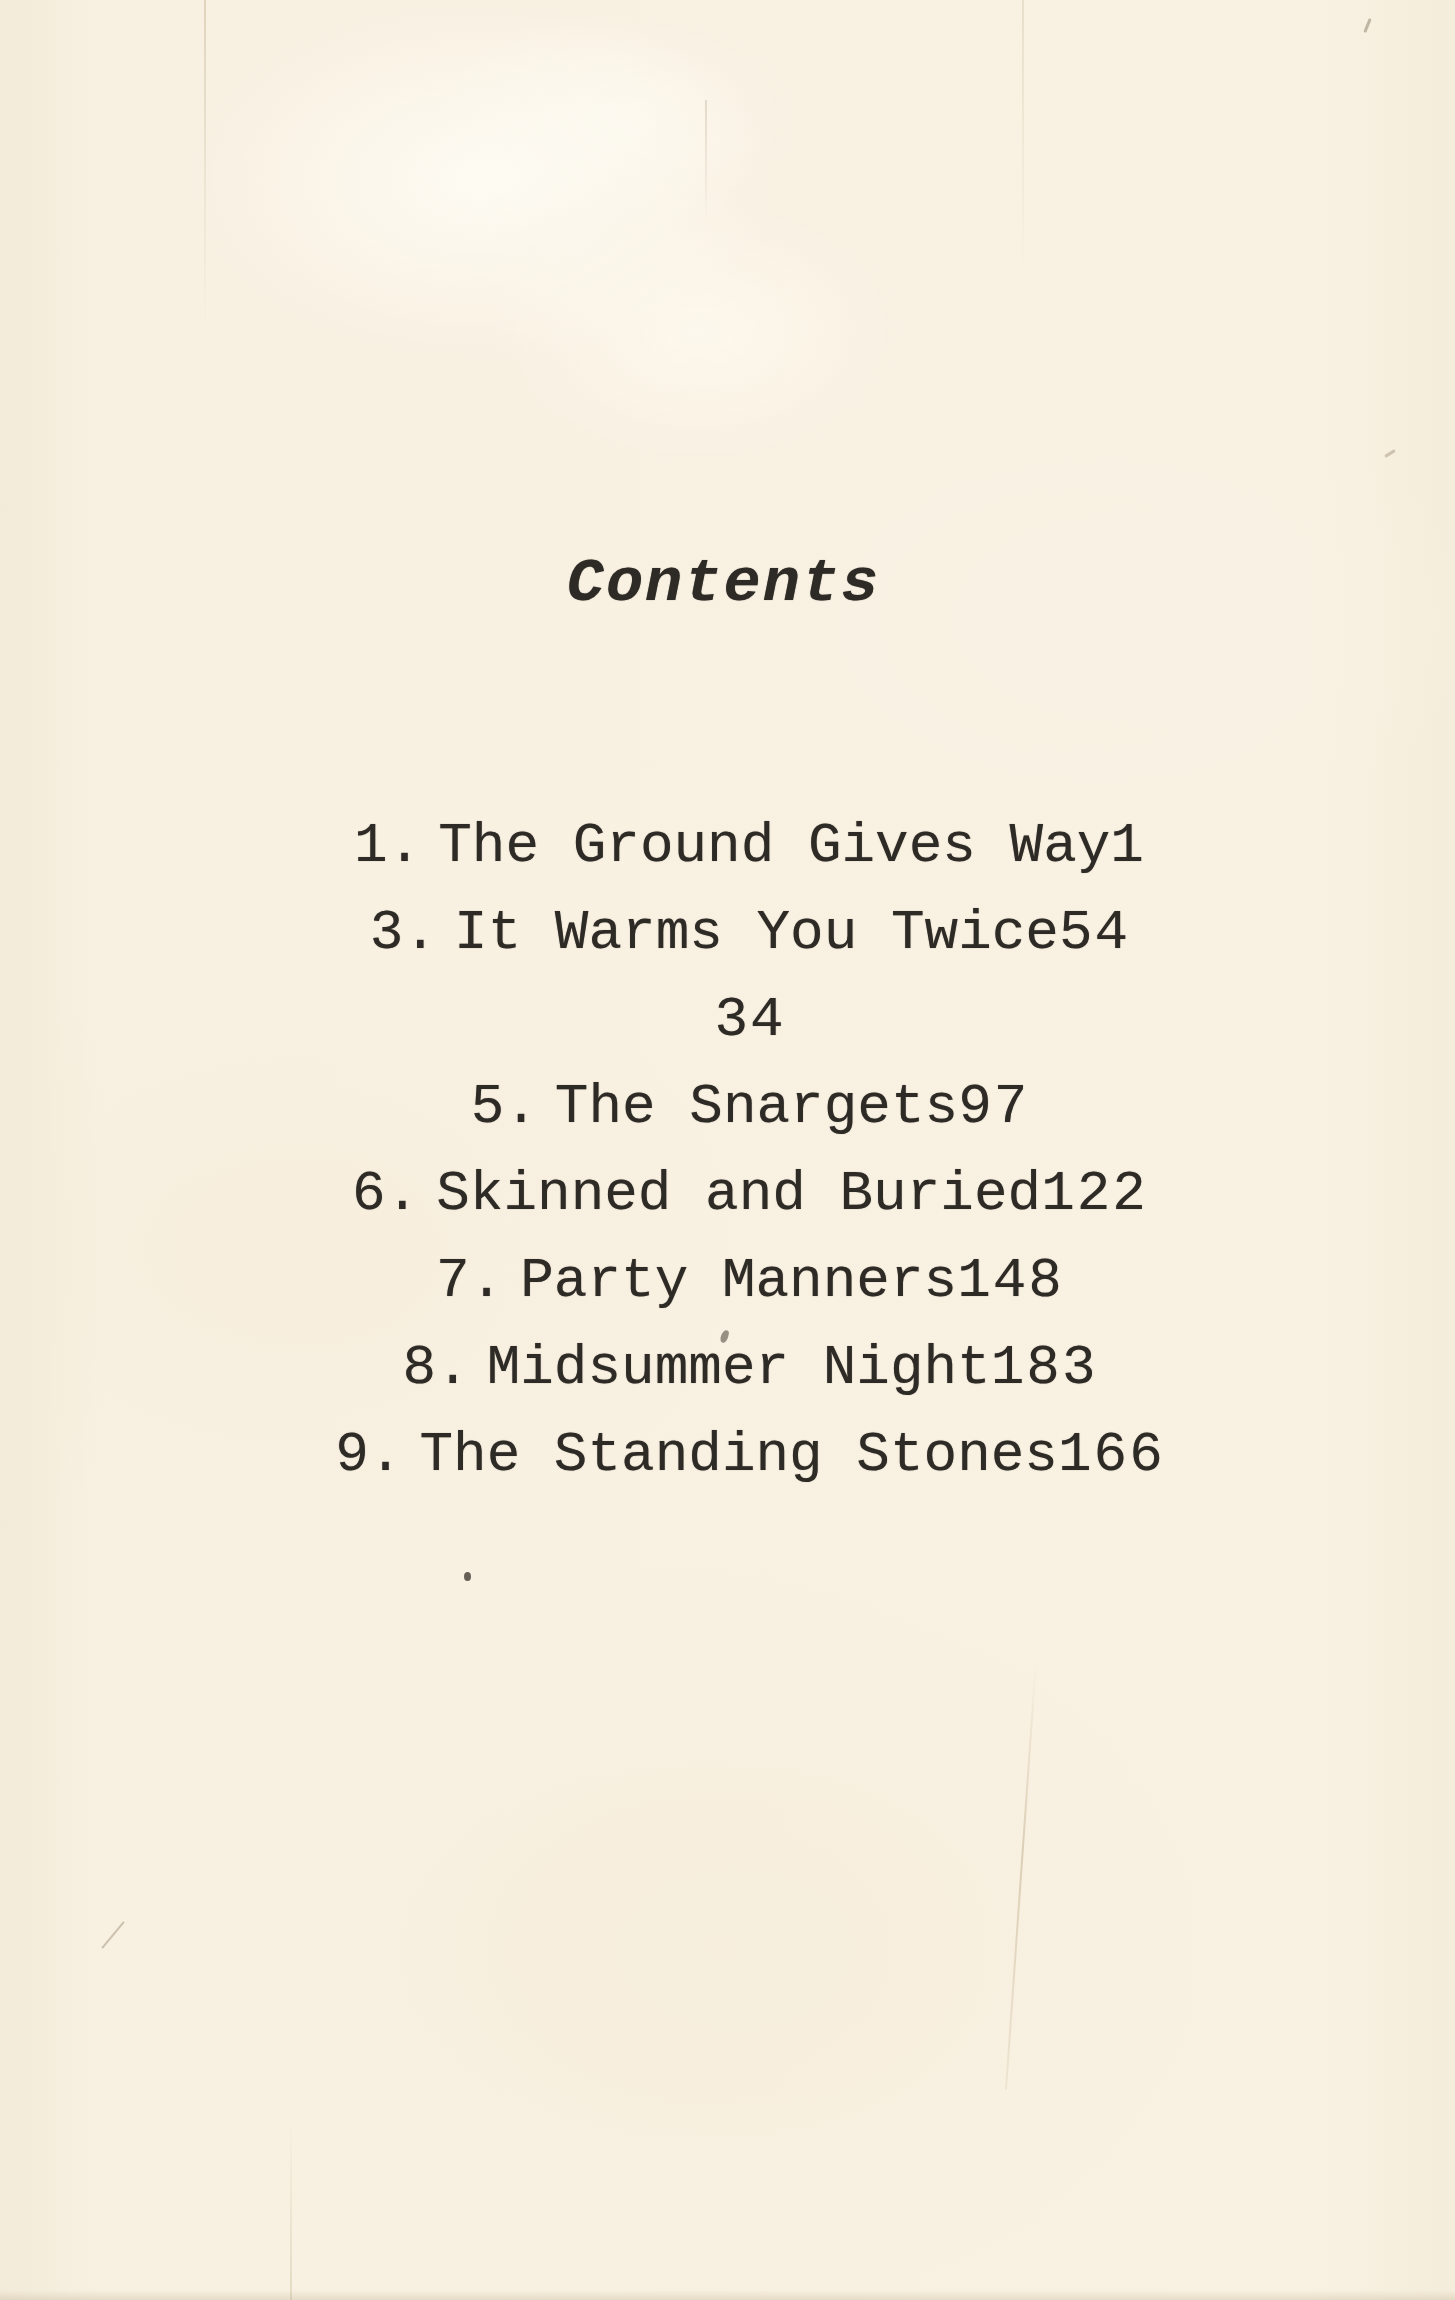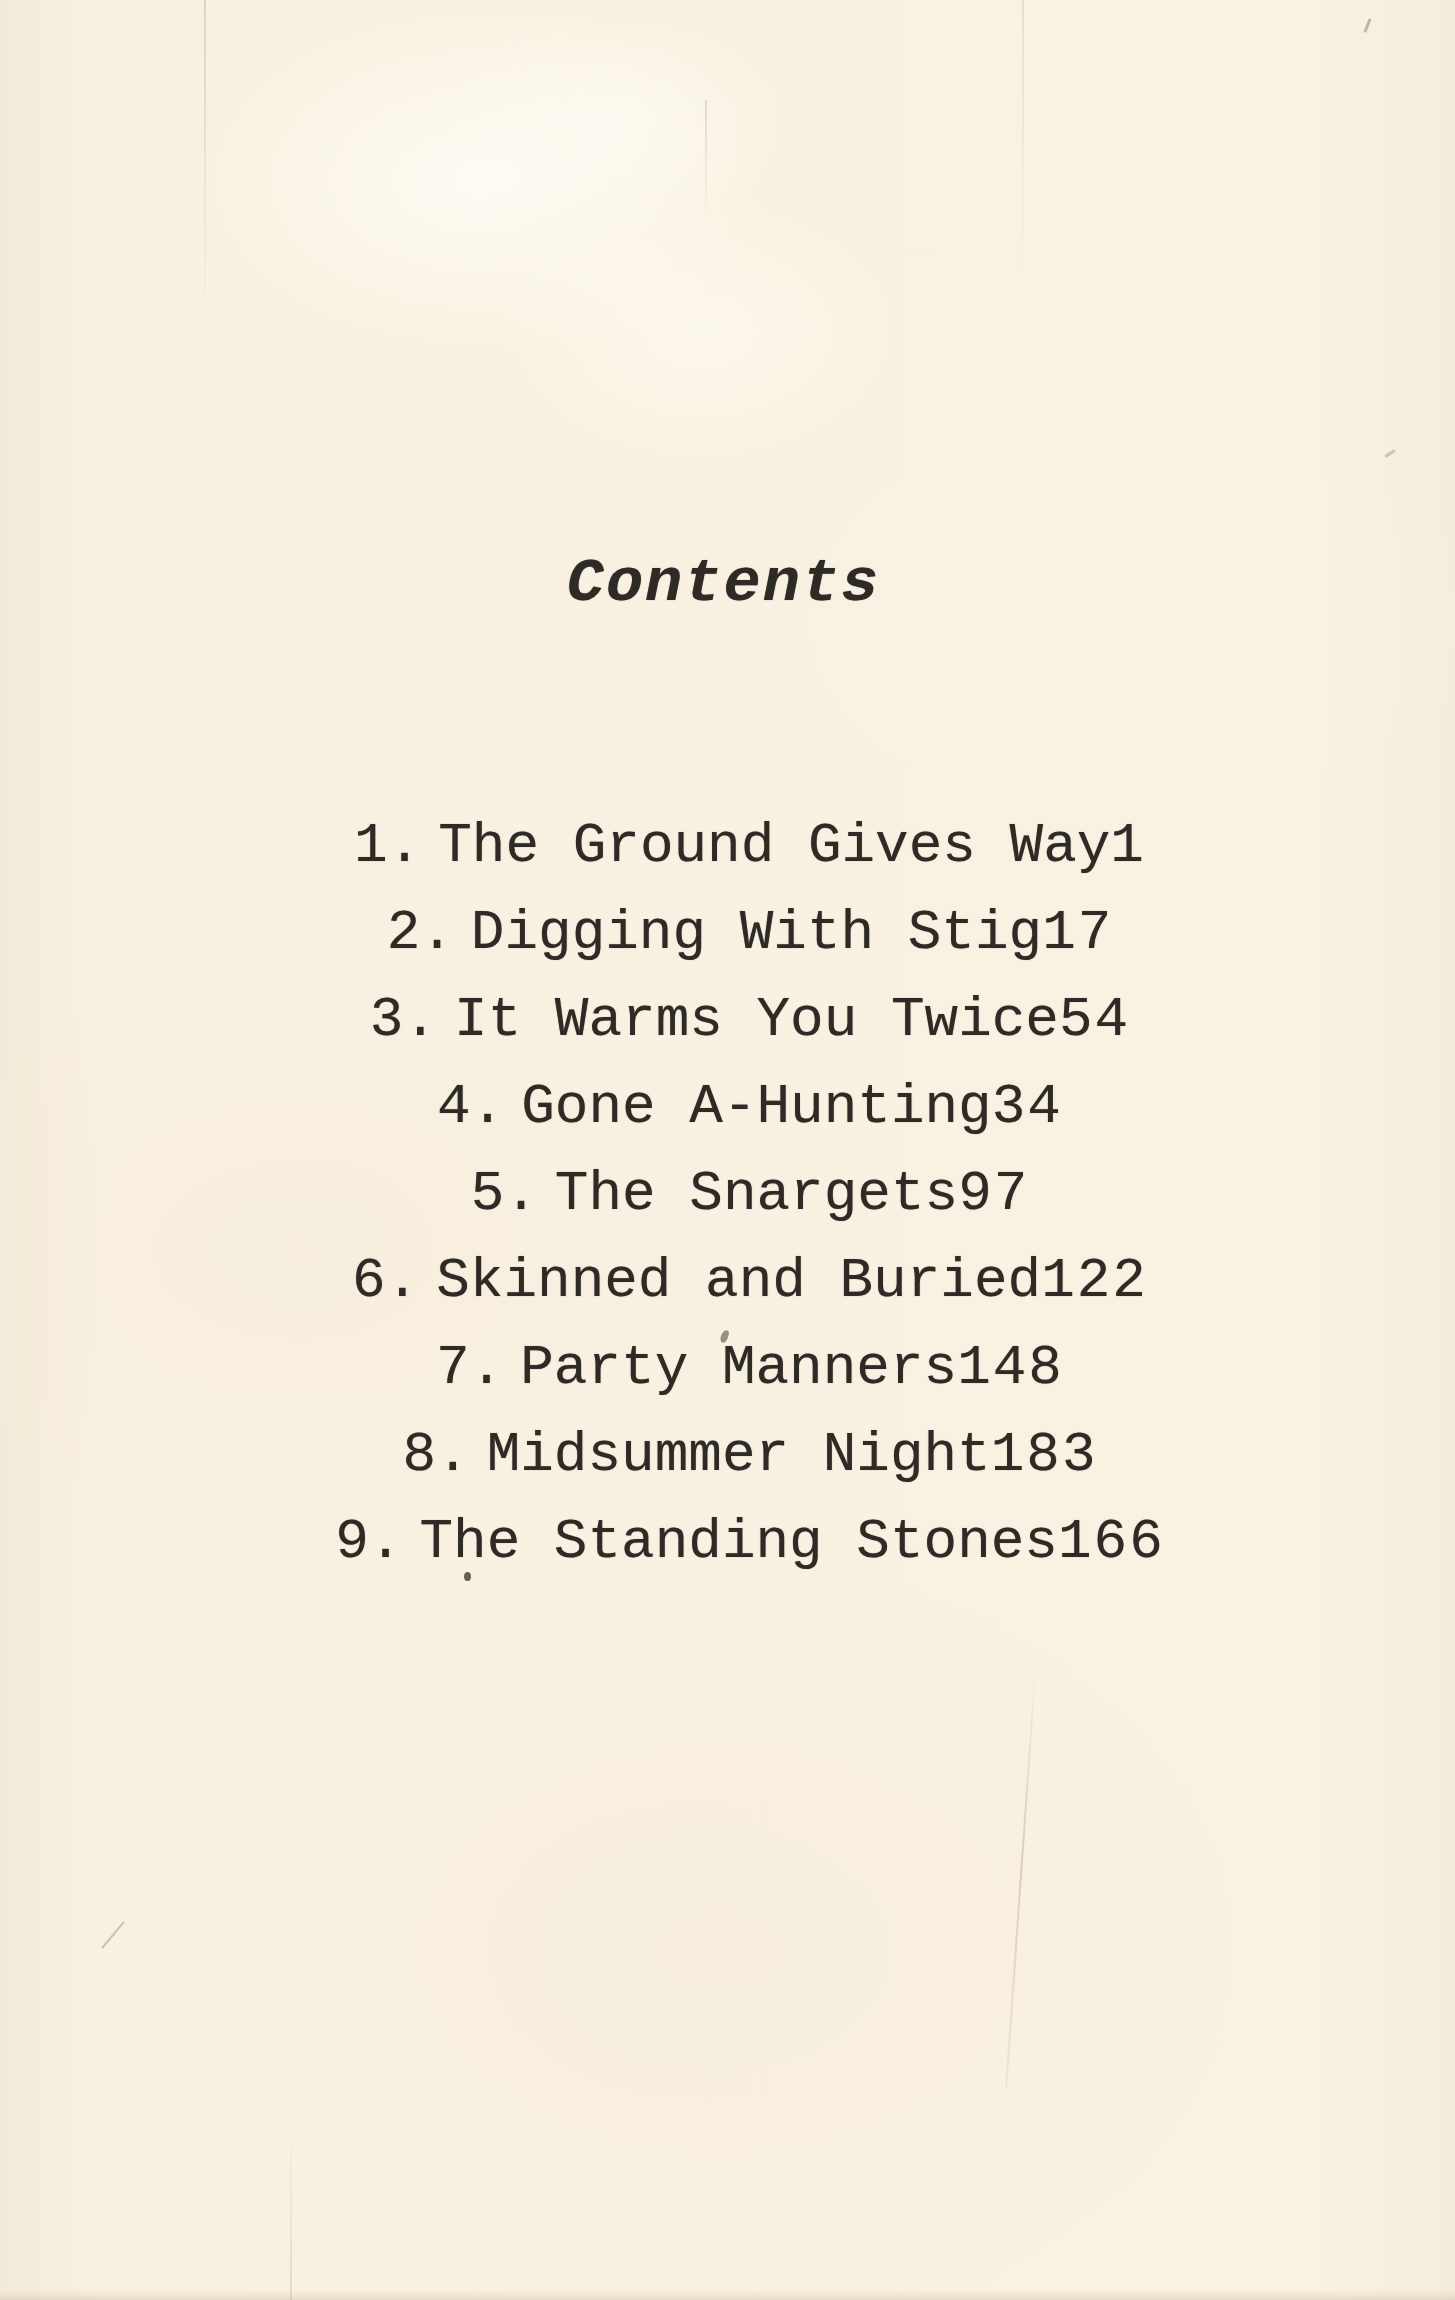--- a/index.html
+++ b/index.html
@@ -83,32 +83,27 @@
 
   <h1 class="heading">Contents</h1>
 
   <div class="toc">
 
     <div class="toc-row">
       <span class="toc-chapter"><span class="toc-num">1.</span><span class="toc-title">The Ground Gives Way</span></span>
       <span class="toc-page">1</span>
     </div>
 
-    <div class="toc-row">
-      <span class="toc-chapter"><span class="toc-num">2.</span><span class="toc-title">Digging With Stig</span></span>
-      <span class="toc-page">17</span>
-    </div>
 
     <div class="toc-row">
       <span class="toc-chapter"><span class="toc-num">3.</span><span class="toc-title">It Warms You Twice</span></span>
       <span class="toc-page">54</span>
     </div>
 
     <div class="toc-row">
-      <span class="toc-chapter"><span class="toc-num">4.</span><span class="toc-title">Gone A-Hunting</span></span>
       <span class="toc-page">34</span>
     </div>
 
     <div class="toc-row">
       <span class="toc-chapter"><span class="toc-num">5.</span><span class="toc-title">The Snargets</span></span>
       <span class="toc-page">97</span>
     </div>
 
     <div class="toc-row">
       <span class="toc-chapter"><span class="toc-num">6.</span><span class="toc-title">Skinned and Buried</span></span>

